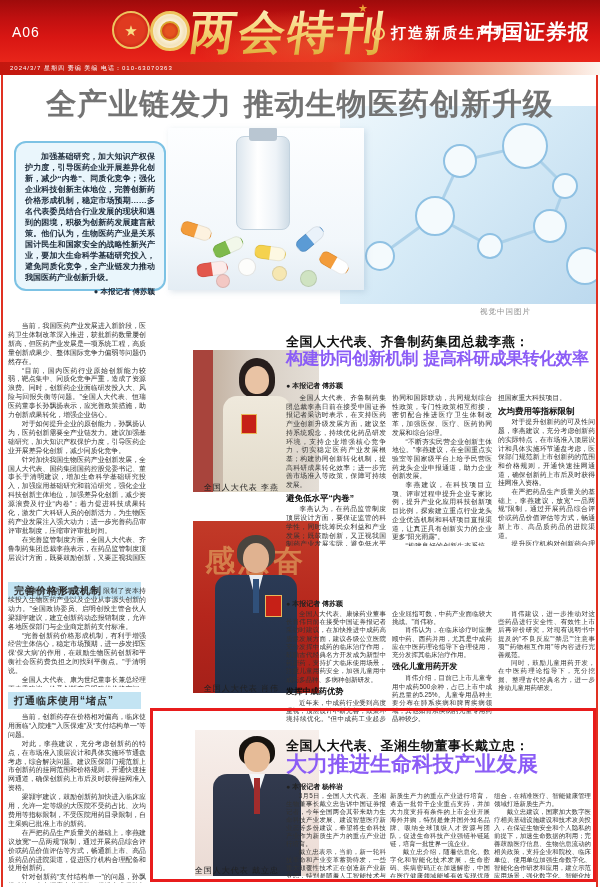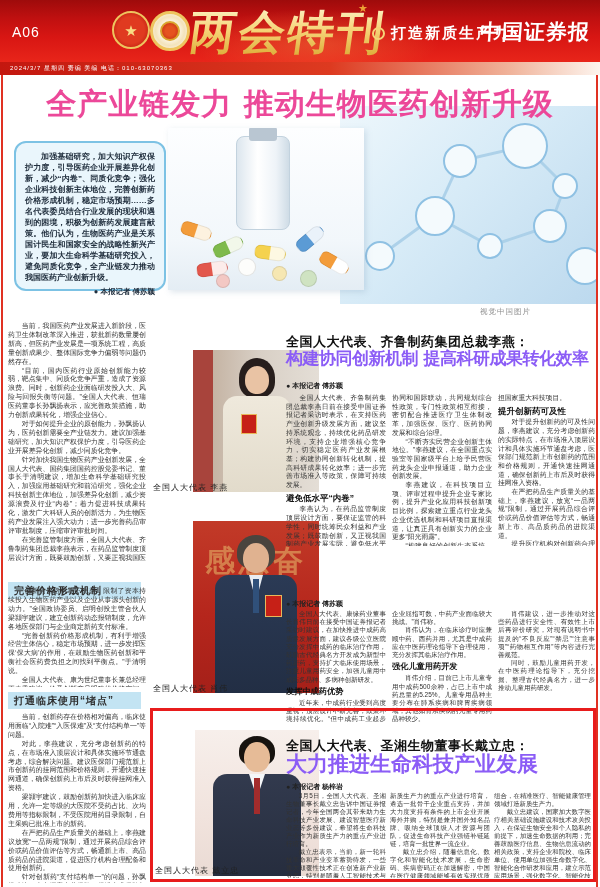--- a/index.html
+++ b/index.html
@@ -38,21 +38,21 @@
     background:linear-gradient(90deg,#c3170f 0%,#dd3a20 55%,#f0b39a 85%,#fdf4ee 100%);
     color:#ffffff;font-size:6px;line-height:13px;padding-left:10px;box-sizing:border-box;
     letter-spacing:1px;}
 
   
   .edge{position:absolute;top:75px;width:2px;height:812px;background:#e03122;z-index:4;}
   .edge-l{left:1px;} .edge-r{left:596px;}
 
   
   .headline{position:absolute;left:0;top:84px;width:600px;margin:0;text-align:center;
-    font-size:30px;font-weight:900;color:#ec4899;letter-spacing:1px;z-index:2;
+    font-size:30px;font-weight:900;color:#737373;letter-spacing:1px;z-index:2;
     font-family:"DejaVu Sans","Liberation Sans",sans-serif;}
 
   
   .molecule{position:absolute;left:340px;top:106px;width:257px;height:198px;
     background:linear-gradient(135deg,#eef7fc 0%,#d7ebf7 45%,#bcd9ee 100%);overflow:hidden;}
   .pills{position:absolute;left:168px;top:128px;width:196px;height:162px;
     background:linear-gradient(180deg,#fdfeff 0%,#f2f7fb 70%,#e4edf4 100%);
     box-shadow:2px 2px 6px rgba(120,150,180,.25);overflow:hidden;}
   .vial{position:absolute;left:68px;top:8px;width:52px;height:92px;border-radius:8px;
     background:linear-gradient(90deg,#dce6ee,#ffffff 40%,#eef3f8 75%,#cfdce6);border:1px solid #c2d2de;}
@@ -75,21 +75,21 @@
     color:#2e2e2e;font-weight:700;font-size:10px;line-height:17px;padding-left:6px;
     box-sizing:border-box;letter-spacing:1px;z-index:2;}
   .sec-body{position:absolute;left:8px;width:138px;overflow:hidden;z-index:2;}
   .sec-body p{margin:0;font-size:6.9px;line-height:8.9px;text-align:justify;text-indent:2em;color:#333;}
   #s1h{top:300px;} #s1b{top:322px;height:240px;}
   #s2h{top:582px;} #s2b{top:587px;height:100px;}
   #s3h{top:692px;} #s3b{top:713px;height:170px;}
 
   
   .photo{position:absolute;overflow:hidden;}
-  .pcap{position:absolute;text-align:left;font-size:8px;color:#222;letter-spacing:1px;z-index:6;}
+  .pcap{position:absolute;text-align:right;font-size:8px;color:#222;letter-spacing:1px;z-index:6;}
   #ph1{left:153px;top:334px;width:126px;height:142px;
     background:linear-gradient(90deg,#a8443c 0%,#a8443c 16%,#c5b4a4 16%,#d8cfc5 52%,#e4ded6 100%);}
   #cap1{left:153px;top:482px;width:126px;}
   #ph2{left:153px;top:505px;width:126px;height:172px;
     background:linear-gradient(180deg,#c23a28 0%,#b5261c 55%,#a52019 100%);}
   #cap2{left:153px;top:683px;width:126px;}
   #ph3{left:155px;top:714px;width:124px;height:146px;
     background:linear-gradient(180deg,#f7efeb 0%,#f1e3dd 60%,#eadbd4 100%);}
   #cap3{left:155px;top:865px;width:124px;}
   .head{position:absolute;border-radius:50% 50% 46% 46%;}
@@ -272,21 +272,21 @@
 
   </div>
   <div class="art-col a1col" id="a1c2">
     <p class="noind">协同和国际联动，共同规划综合性政策，专门性政策相互衔接，密切配合推进医疗卫生体制改革，加强医保、医疗、医药协同发展和综合治理。</p>
     <p>“不断夯实民营企业创新主体地位。”李燕建议，在全国重点实验室等国家级平台上给予民营医药龙头企业申报通道，助力企业创新发展。</p>
     <p>李燕建议，在科技项目立项、评审过程中提升企业专家比例，提升产业化应用科技创新项目比例，探索建立重点行业龙头企业优选机制和科研项目直报渠道，让真正具有创新实力的企业更多“阳光雨露”。</p>
     <p>“构建良好的创新生态系统，产、学、研、医等各环节协同创新密不可分。”李燕建议，构建协同创新转化机制，提高科研成果转化效率，发挥新型举国体制优势，开展有组织的科技创新；鼓励龙头企业联合高校、科研院所、医疗机构等资源，共建国家产业创新中心、联合承</p>
   </div>
   <div class="art-col a1col" id="a1c3">
     <p class="noind">担国家重大科技项目。</p>
-    <p class="sub">提升创新药可及性</p>
+    <p class="sub">次均费用等指标限制</p>
     <p>对于提升创新药的可及性问题，李燕建议，充分考虑创新药的实际特点，在市场准入顶层设计和具体实施环节通盘考虑，医保部门规范新上市创新药的范围和价格规则，开通快速挂网通道，确保创新药上市后及时获得挂网准入资格。</p>
     <p>在严把药品生产质量关的基础上，李燕建议，放宽“一品两规”限制，通过开展药品综合评价或药品价值评估等方式，畅通新上市、高品质药品的进院渠道。</p>
     <p>提升医疗机构对创新药合理配备使用的重视，要求医疗机构定期、系统性开展新药准入工作，保障创新药的市场准入。</p>
   </div>
 
   <div class="byline" id="a2by">● 本报记者 傅苏颖</div>
   <div class="art-col a2col" id="a2c2">
     <p class="noind">企业屈指可数，中药产业面临较大挑战。”肖伟称。</p>
     <p>肖伟认为，在临床诊疗时应兼顾中药、西药并用，尤其是中成药应在中医药理论指导下合理使用，充分发挥其临床治疗作用。</p>
     <p class="sub">强化儿童用药开发</p>

